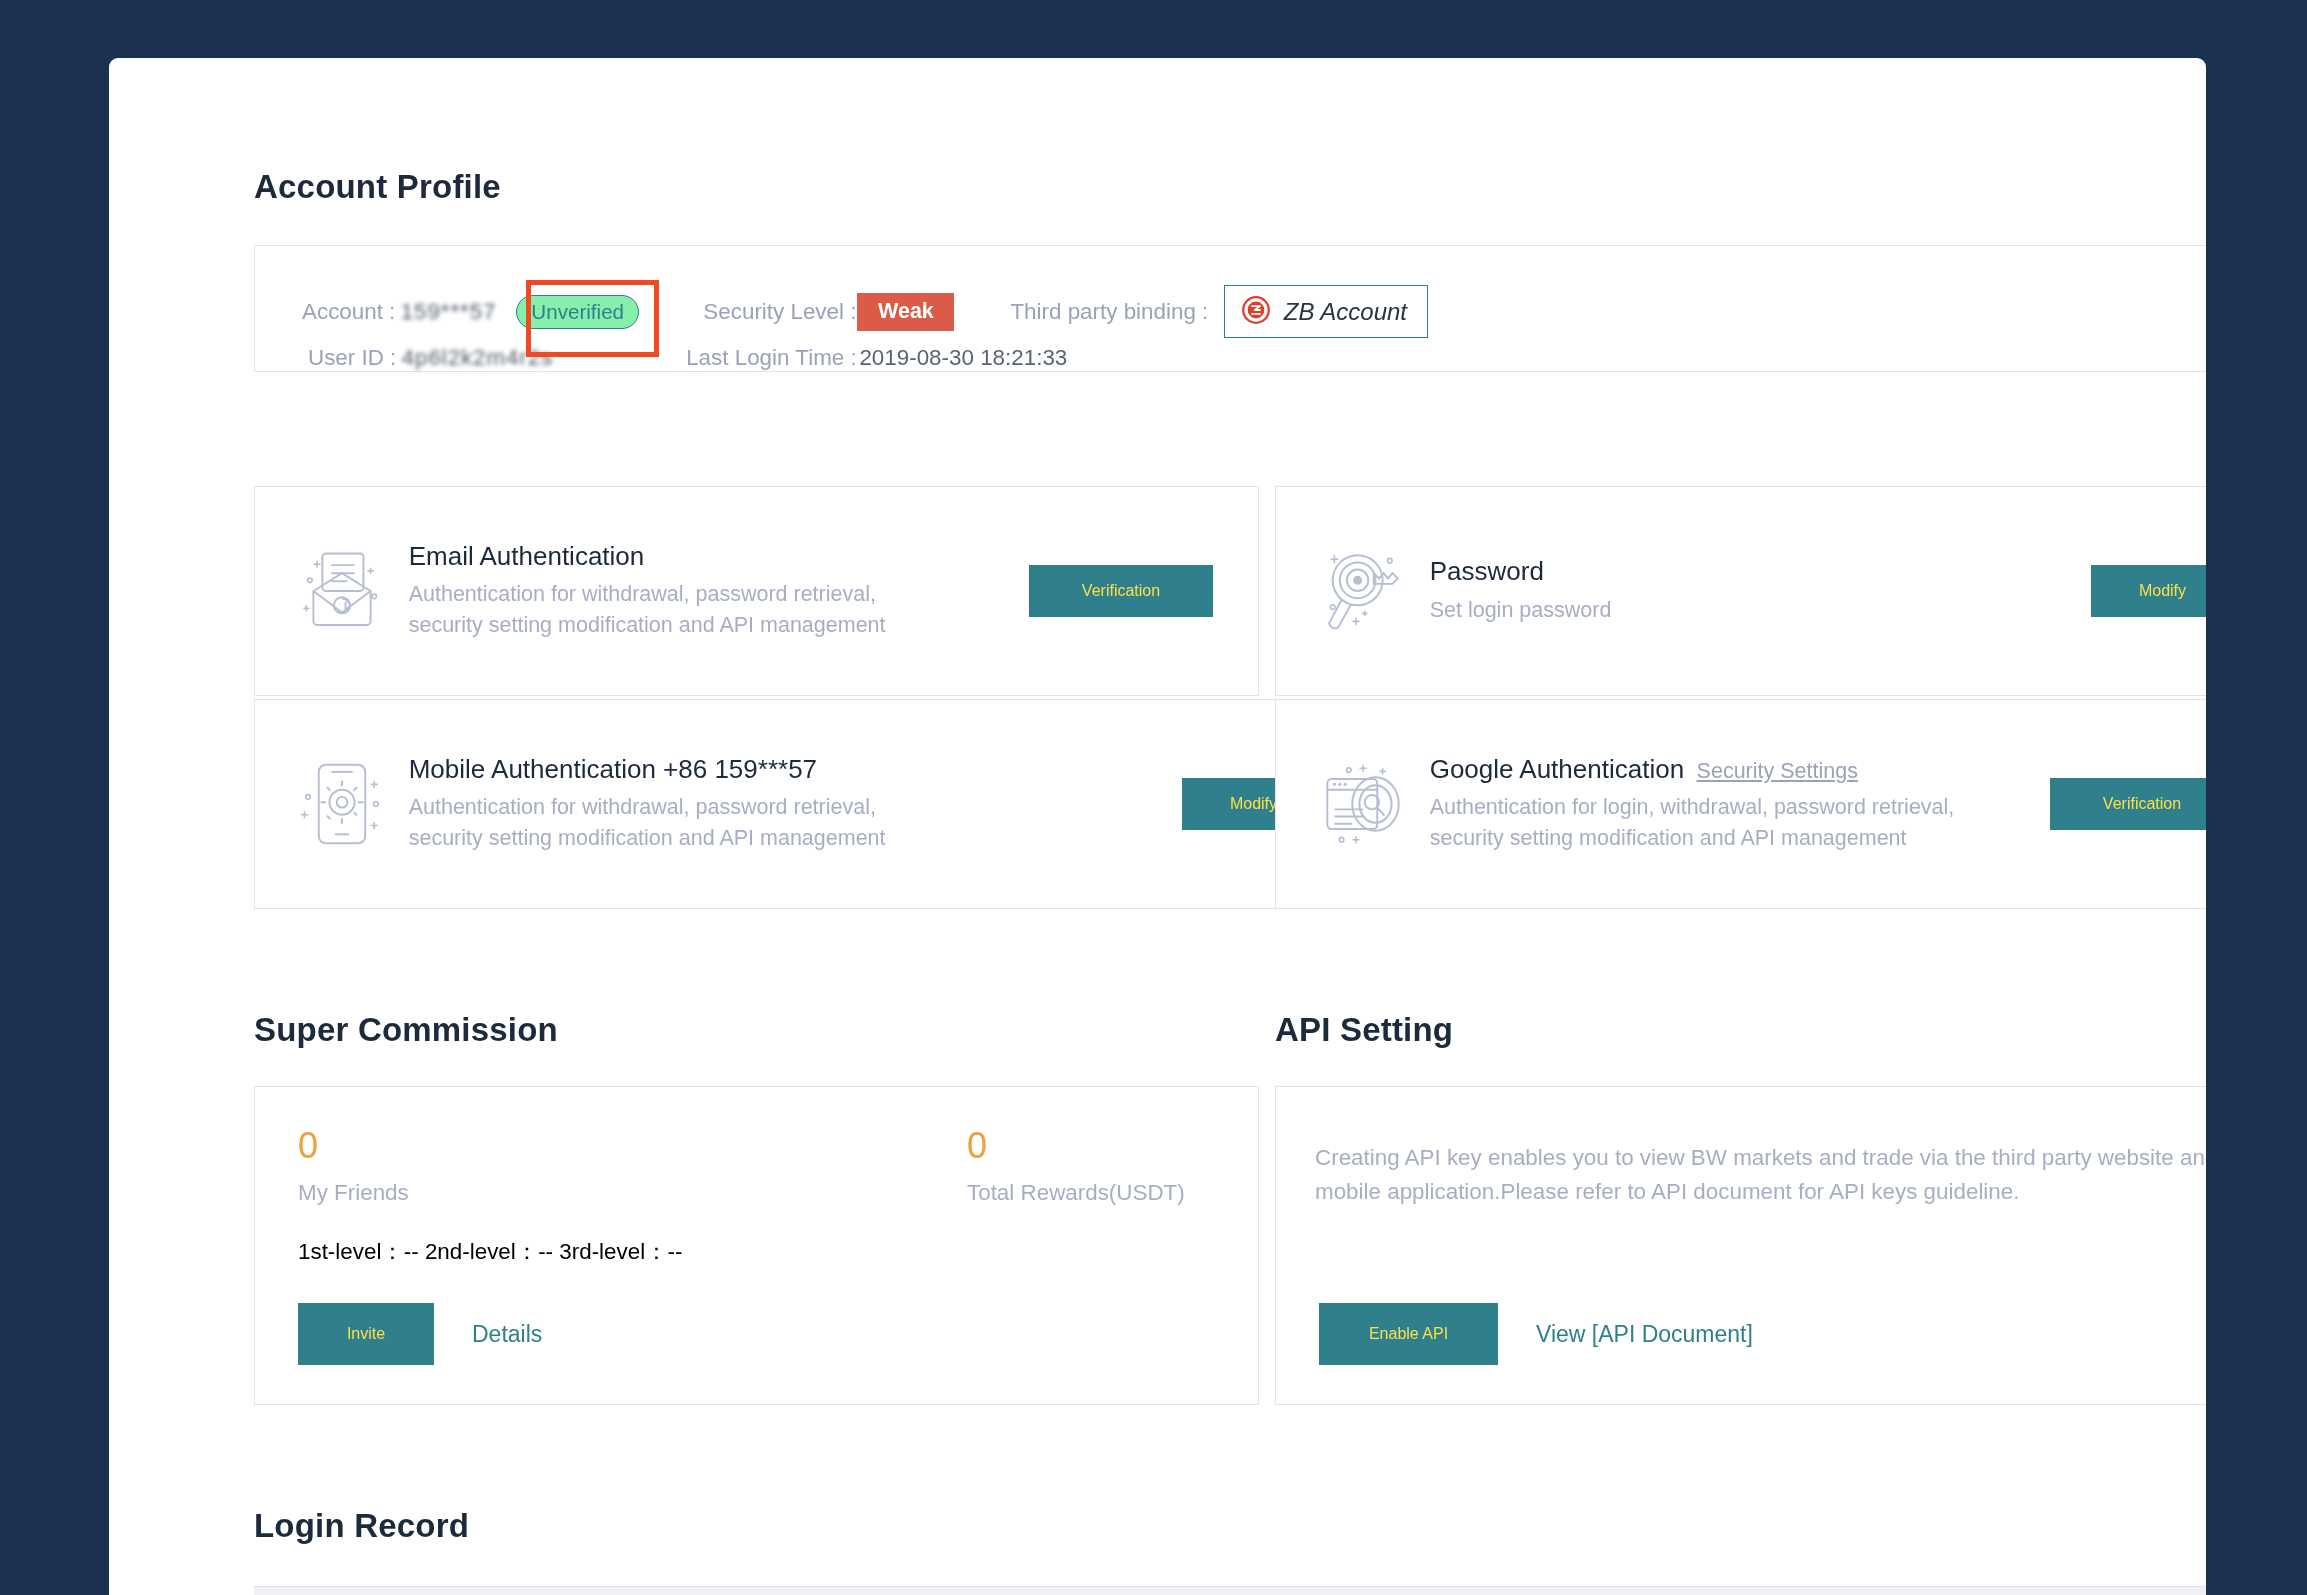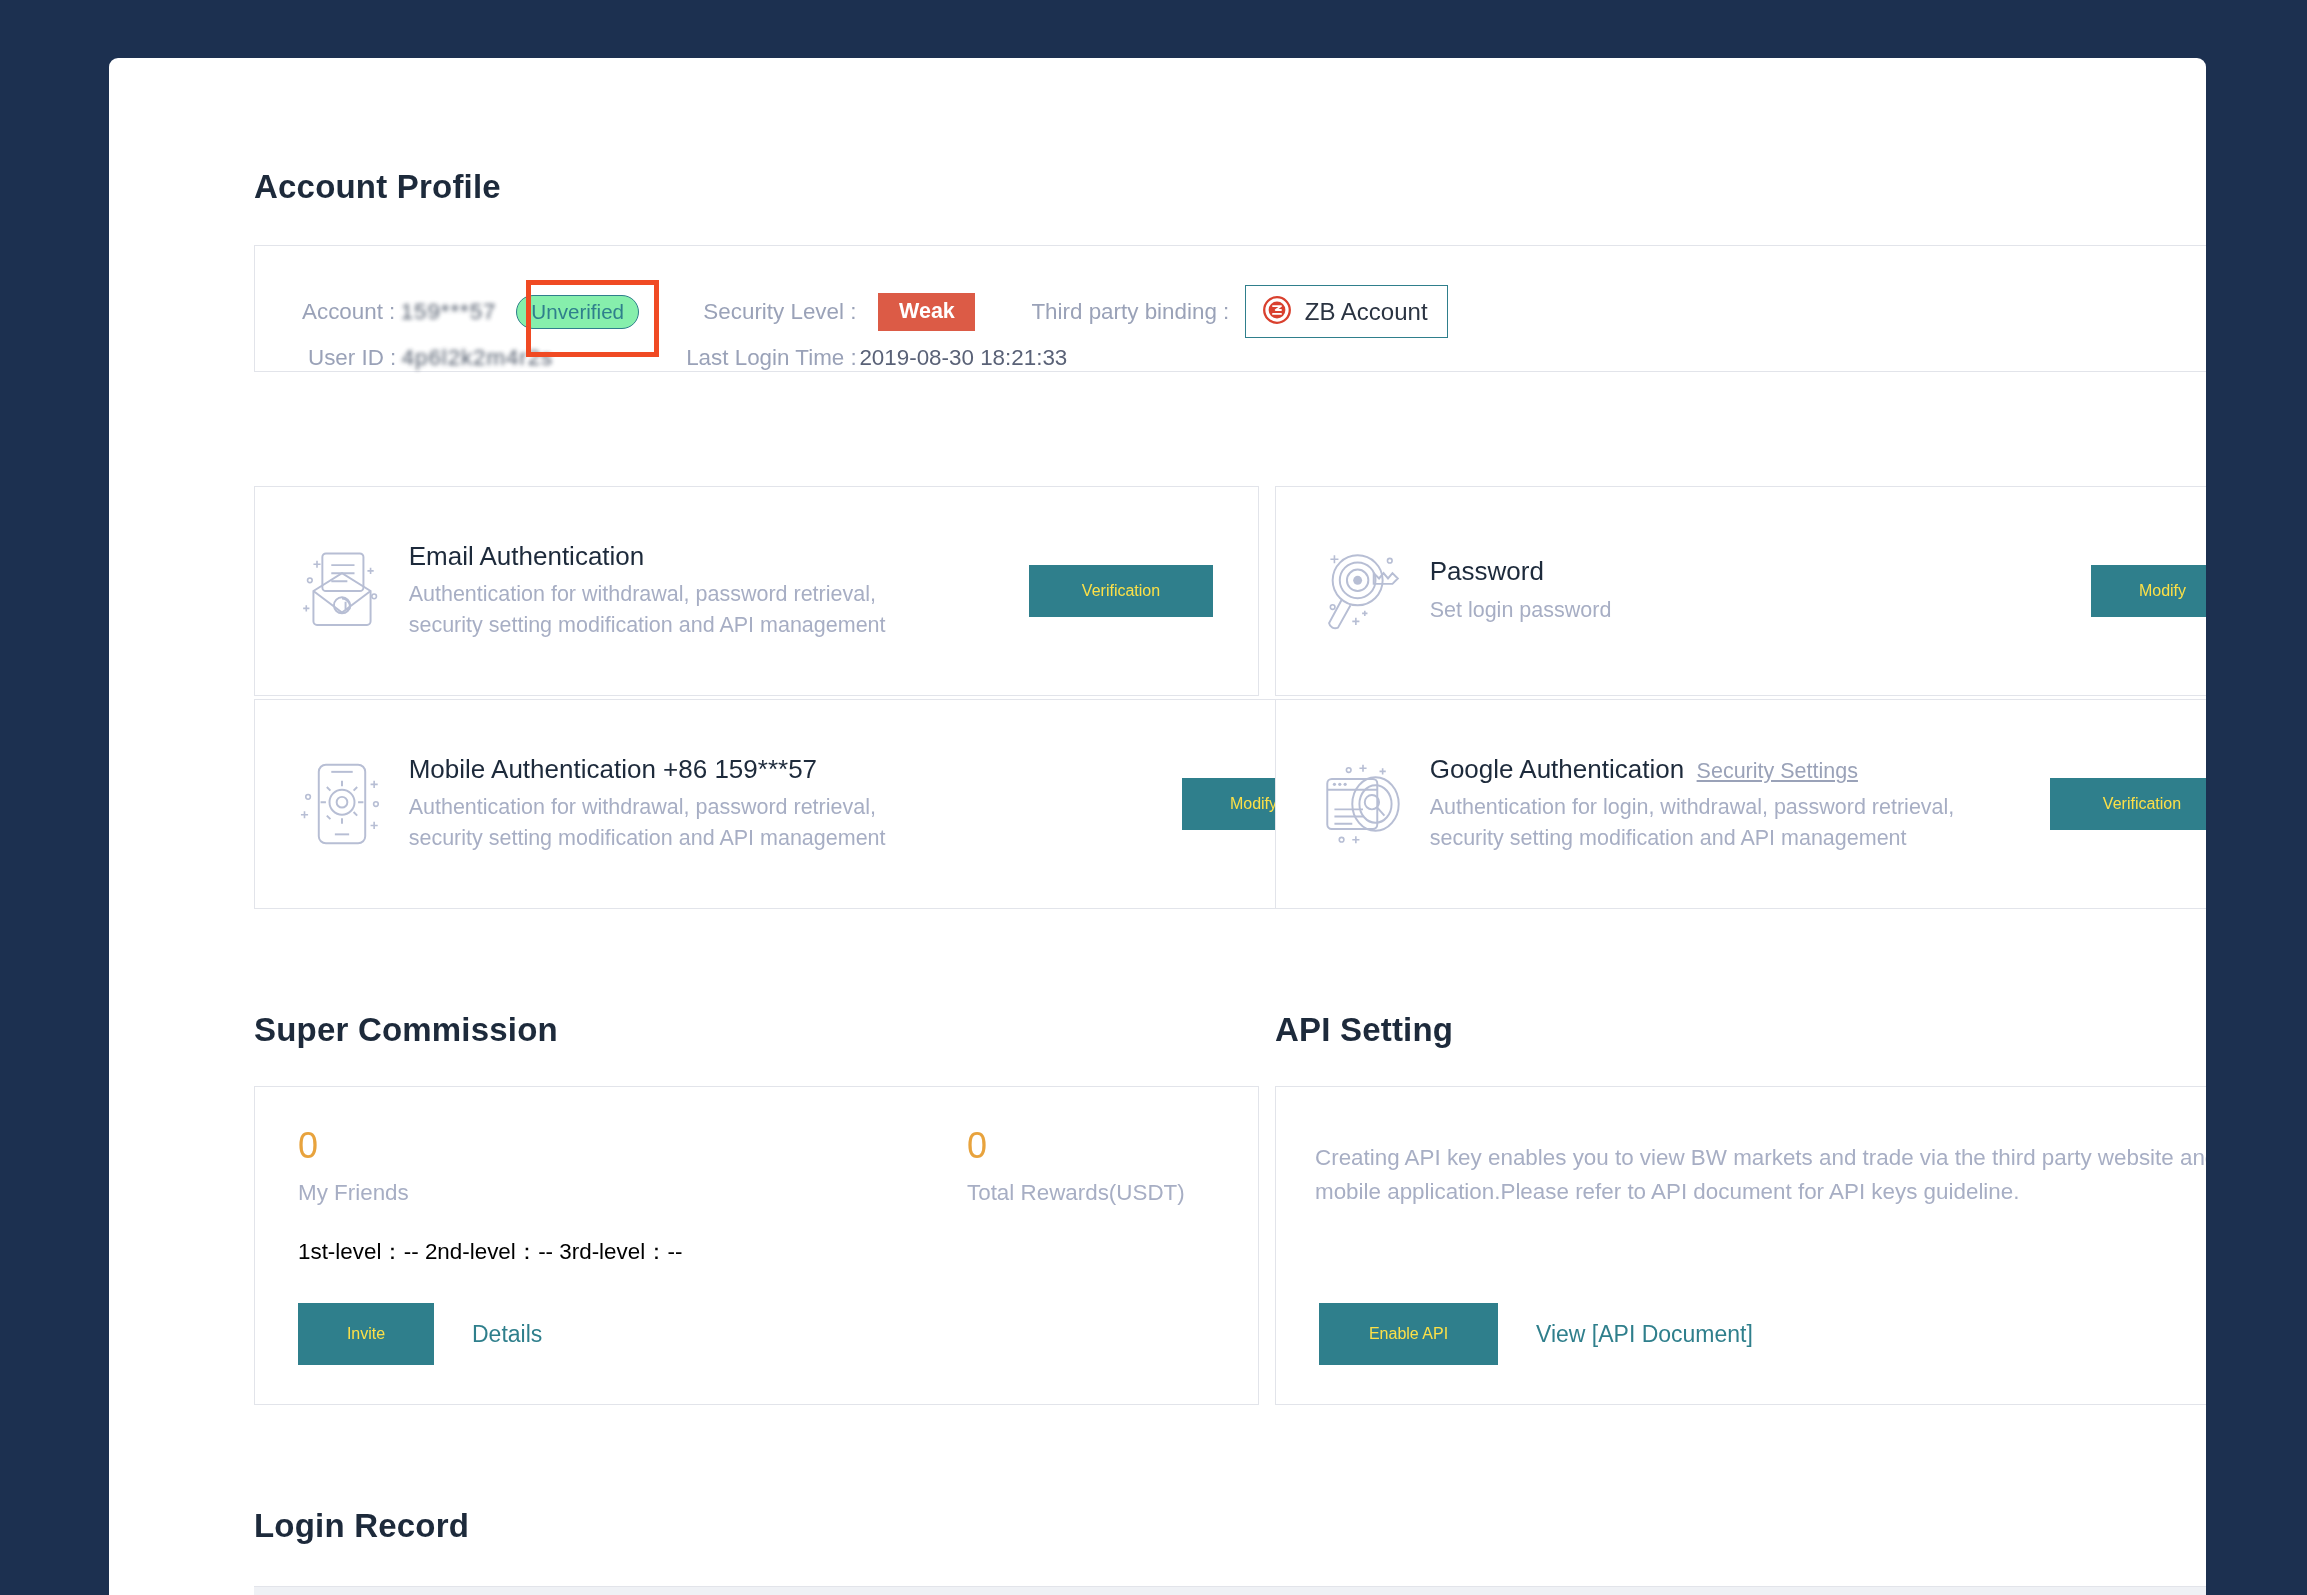--- a/index.html
+++ b/index.html
@@ -100,37 +100,38 @@
     background: #86efac;
     box-sizing: border-box;
   }
 
   .badge-weak {
     display: inline-flex;
     align-items: center;
     justify-content: center;
     min-width: 97px;
     height: 38px;
-    margin-left: 22px;
+    margin-left: 1px;
     background: #dc5b46;
     color: #ffffff;
     font-size: 21.5px;
     font-weight: 700;
     box-sizing: border-box;
   }
 
   .zb-badge {
     display: inline-flex;
     align-items: center;
     gap: 12.5px;
     margin-left: 16px;
     padding: 9px 19.7px 9px 16px;
     border: 1.8px solid #2f7f8c;
     background: #fff;
     box-sizing: border-box;
+    font-style: italic;
   }
   .zb-badge .zb-label {
     font-size: 24px;
     color: #2b3442;
   }
 
   
   .anno-rect {
     position: absolute;
     left: 417px;

